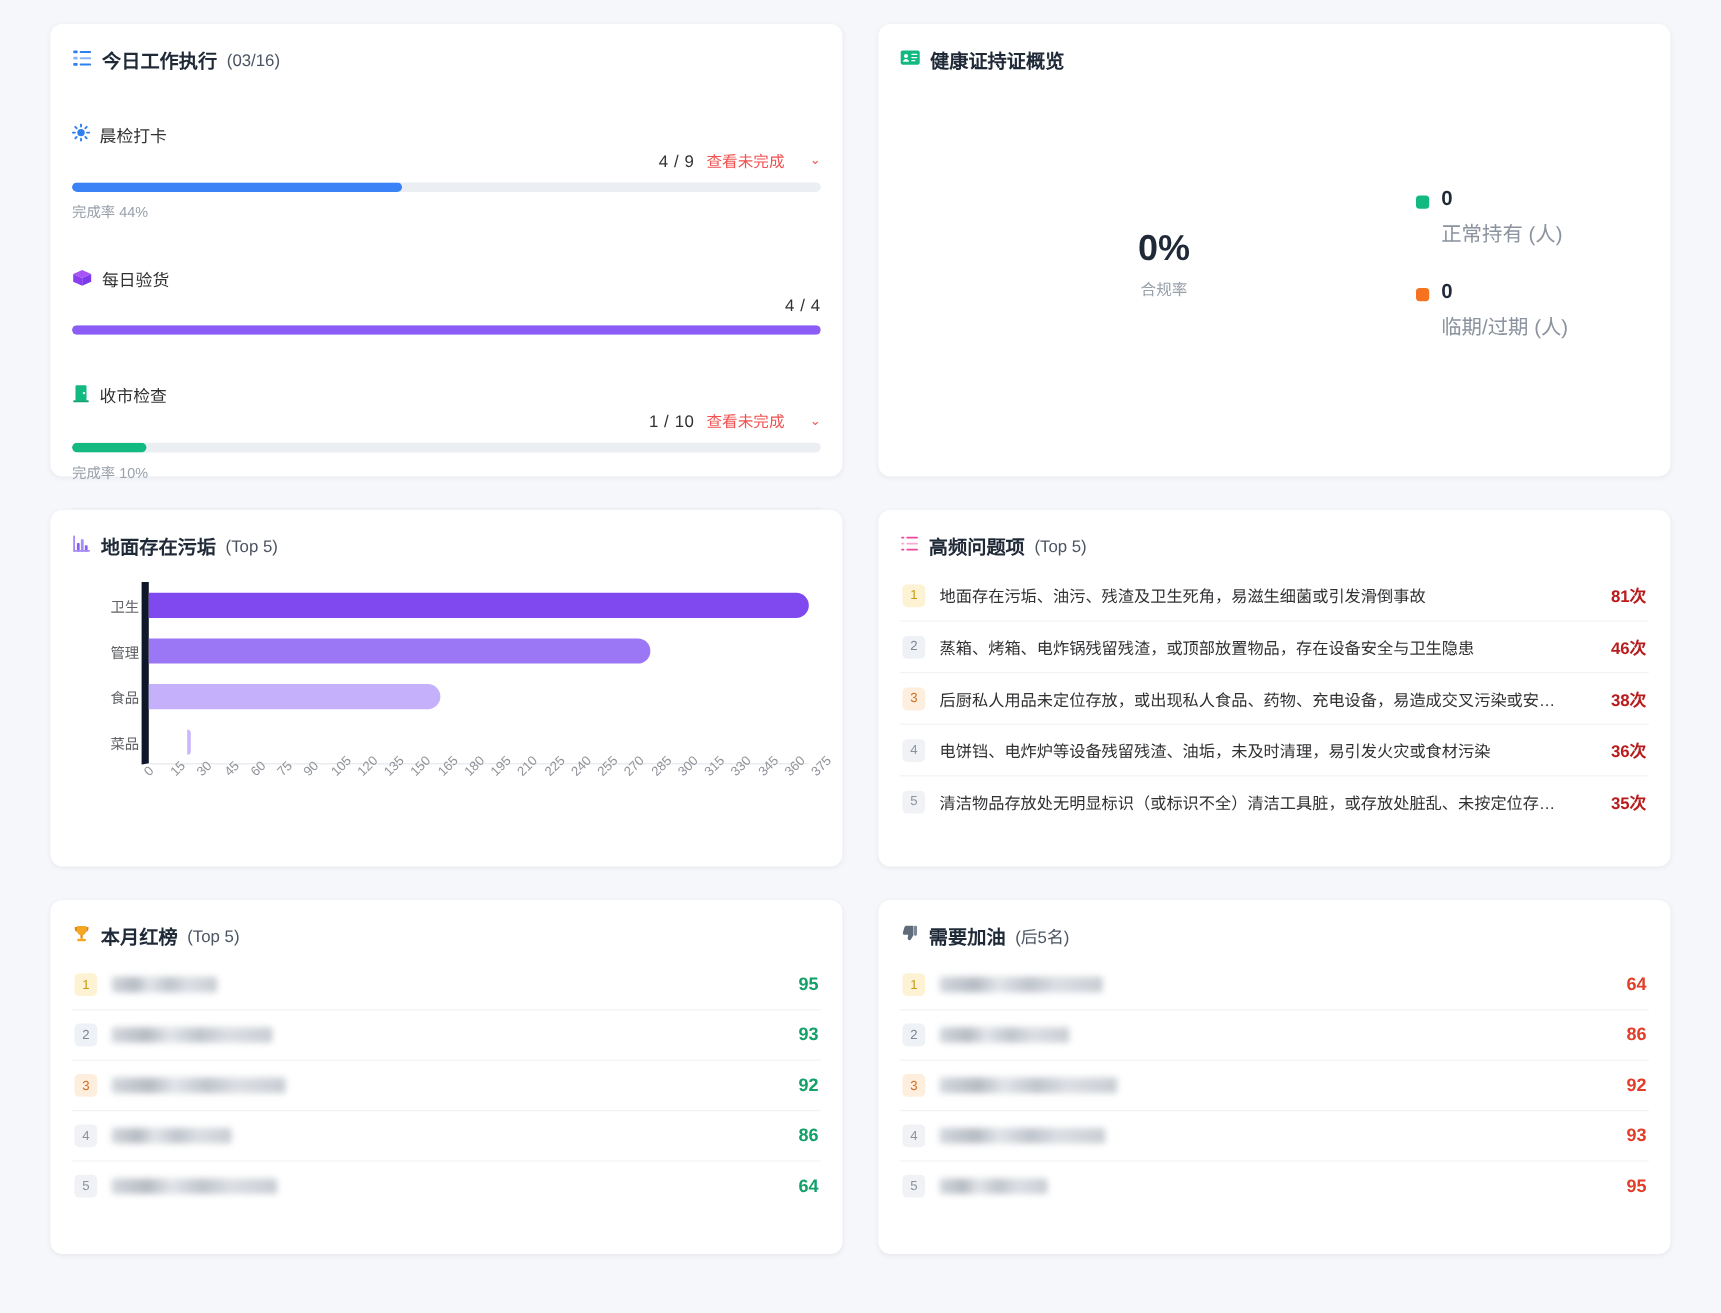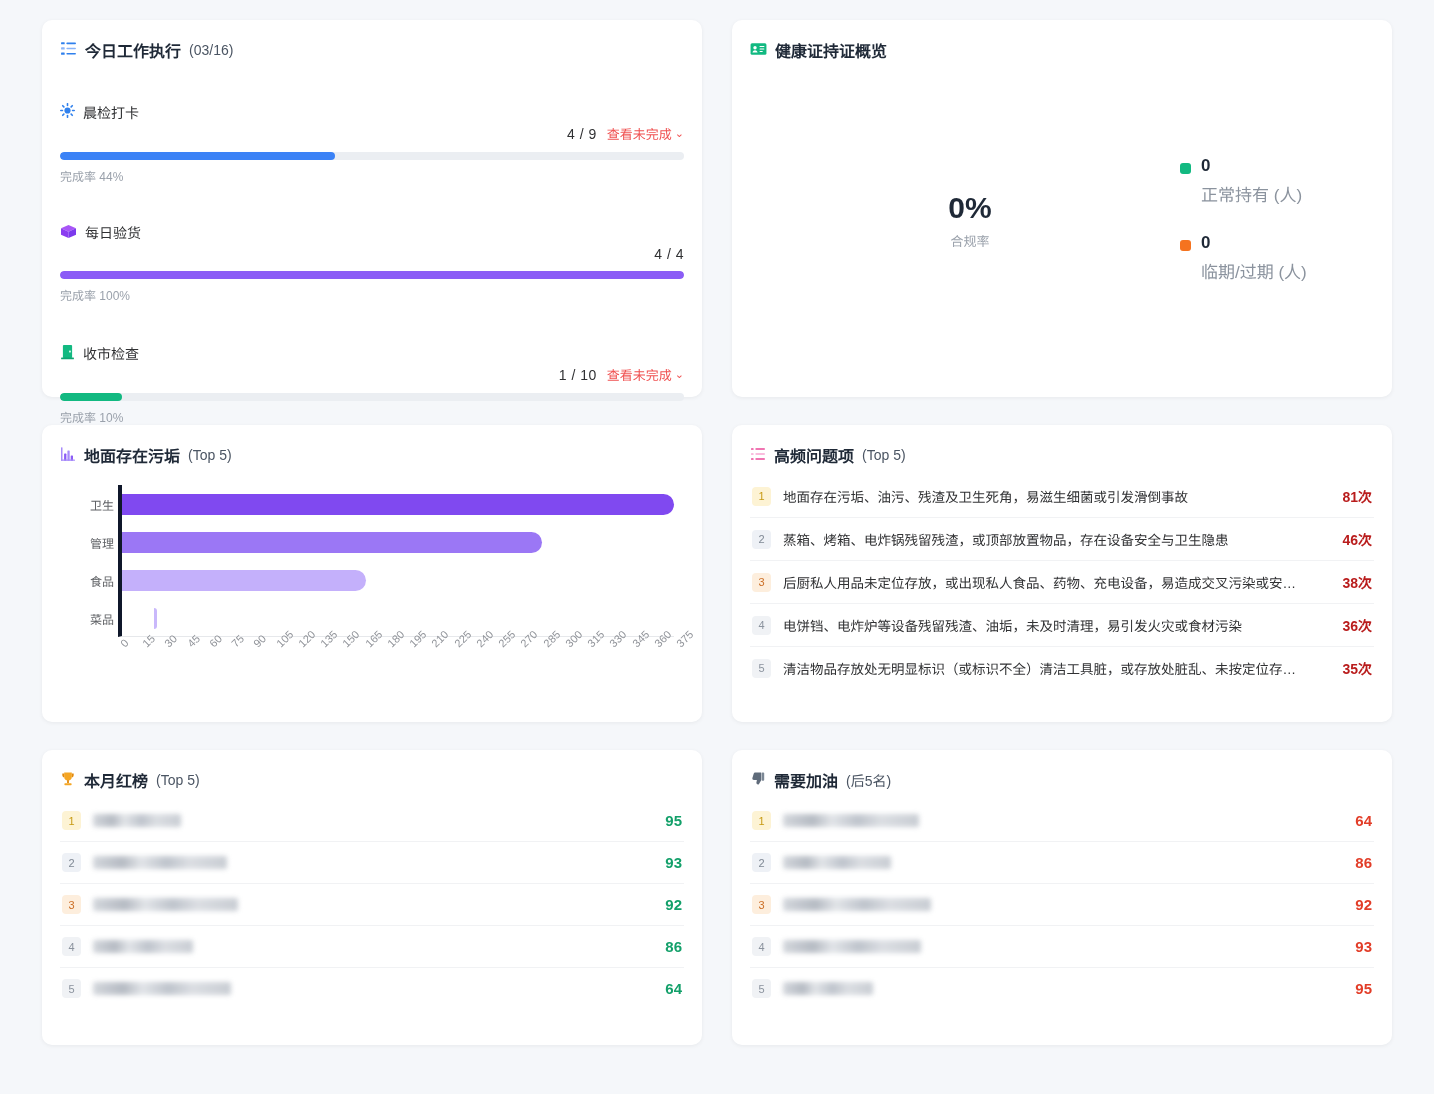--- a/index.html
+++ b/index.html
@@ -60,21 +60,21 @@
     font-size: 14px;
     margin-top: 44px;
   }
   .task-count { color: #303133; font-weight: 400; letter-spacing: .5px; }
   .task-link {
     color: #f05252;
     font-size: 13px;
     cursor: pointer;
     display: flex;
     align-items: center;
-    gap: 3px;
+    gap: 21px;
   }
   .chev { font-size: 11px; }
   .bar-track {
     margin-top: 9px;
     height: 8px;
     border-radius: 5px;
     background: #ebeef2;
     overflow: hidden;
   }
   .bar-fill { height: 100%; border-radius: 5px; }
@@ -123,21 +123,21 @@
     position: relative;
     margin-top: 12px;
     height: 235px;
   }
   .plot {
     position: absolute;
     left: 58px;
     right: 10px;
     top: 6px;
     height: 152px;
-    border-left: 4px solid #0f172a;
+    border-left: 6px solid #0f172a;
     border-bottom: 1px solid #e6e8eb;
   }
   .bar-row {
     position: absolute;
     left: 0;
     height: 38px;
     display: flex;
     align-items: center;
   }
   .cat-label {
@@ -296,21 +296,20 @@
           </svg>
         </span>
         <span class="task-name">每日验货</span>
         <span class="task-right">
           <span class="task-count">4 / 4</span>
         </span>
       </div>
       <div class="bar-track">
         <div class="bar-fill" id="fill1" style="width: 100%; background: rgb(139, 92, 246);"></div>
       </div>
-      <div class="rate">完成率 100%</div>
     </div>
 
     <div class="task">
       <div class="task-head">
         <span class="ic">
           <svg width="15" height="16" viewBox="0 0 14 16">
             <rect x="2.4" y="1" width="9.2" height="13" rx="1" fill="#12b981"></rect>
             <rect x="8.6" y="6.6" width="1.7" height="1.9" rx=".4" fill="#e8fff6"></rect>
             <rect x="0.6" y="13.6" width="12.8" height="1.6" rx=".5" fill="#0fa573"></rect>
           </svg>

